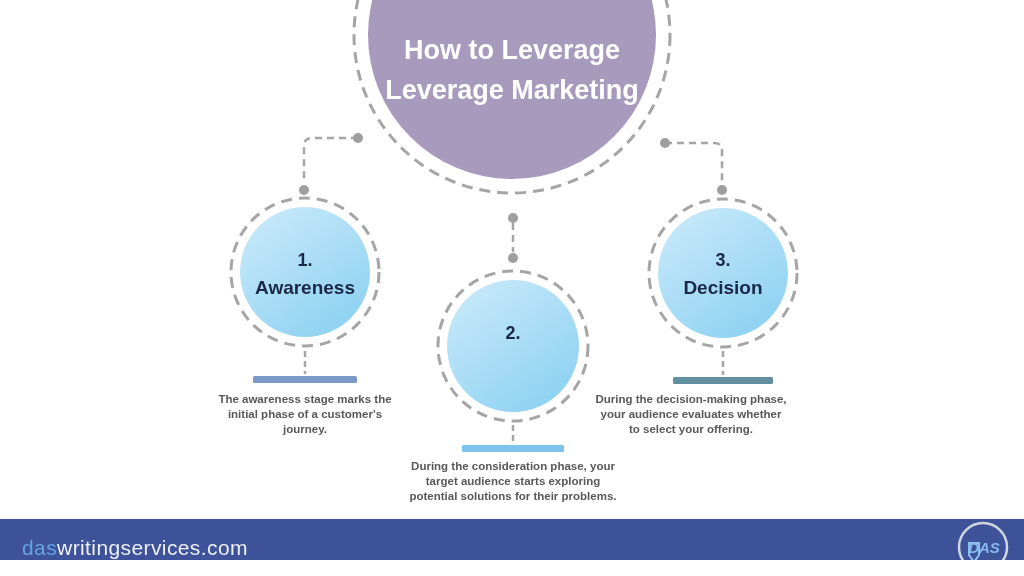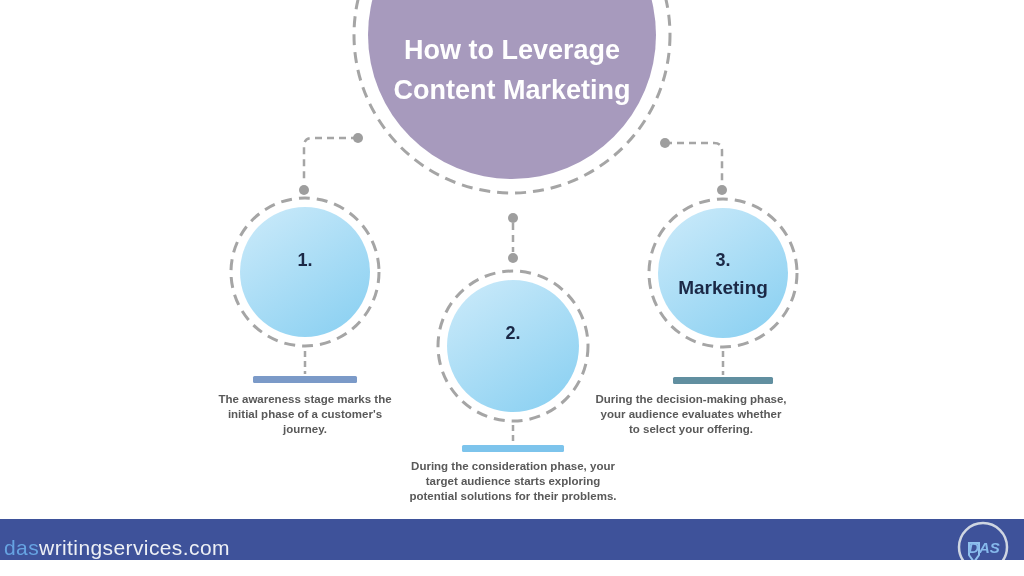--- a/index.html
+++ b/index.html
@@ -7,21 +7,21 @@
           font-family:"Liberation Sans",sans-serif;}
   .abs{position:absolute;}
   svg.diagram{position:absolute;left:0;top:0;}
   .title-text{left:352px;top:30px;width:320px;text-align:center;color:#ffffff;
               font-weight:bold;font-size:27px;line-height:40px;}
   .stage-label{text-align:center;color:#1b2846;font-weight:bold;font-size:19px;line-height:27px;}
   .stage-label .num{font-size:18px;}
   .desc{text-align:center;color:#595959;font-weight:bold;font-size:11.5px;line-height:15px;}
   .footer{left:0;top:519px;width:1024px;height:57px;background:#3e529a;
           display:flex;align-items:center;}
-  .site{margin-left:4px;font-size:21px;letter-spacing:0.4px;color:#edf0f5;cursor:pointer;}
+  .site{margin-left:22px;font-size:21px;letter-spacing:0.4px;color:#edf0f5;cursor:pointer;}
   .site .prefix{color:#66a3e2;}
   .logo{position:absolute;left:954px;top:519px;width:58px;height:57px;}
 </style>
 </head>
 <body>
 
 <div class="canvas">
 
   <svg class="diagram" width="1024" height="576" viewBox="0 0 1024 576">
     <defs>
@@ -59,32 +59,33 @@
     <line x1="513" y1="425" x2="513" y2="443" stroke="#a5a5a5" stroke-width="2.5" stroke-dasharray="6 4"></line>
     <line x1="723" y1="351" x2="723" y2="375" stroke="#a5a5a5" stroke-width="2.5" stroke-dasharray="6 4"></line>
 
     <rect x="253" y="376" width="104" height="7" rx="1.5" fill="#7b9ac8"></rect>
     <rect x="462" y="445" width="102" height="7" rx="1.5" fill="#7dc4ec"></rect>
     <rect x="673" y="377" width="100" height="7" rx="1.5" fill="#618fa0"></rect>
   </svg>
 
   <div class="abs title-text">
     <div>How to Leverage</div>
-    <div>Content Marketing</div>
+    <div>Leverage Marketing</div>
   </div>
 
   <div class="abs stage-label" style="left:205px;top:247px;width:200px;">
     <div class="num">1.</div>
+    <div>Awareness</div>
   </div>
   <div class="abs stage-label" style="left:413px;top:320px;width:200px;">
     <div class="num">2.</div>
   </div>
   <div class="abs stage-label" style="left:623px;top:247px;width:200px;">
     <div class="num">3.</div>
-    <div>Marketing</div>
+    <div>Decision</div>
   </div>
 
   <div class="abs desc" style="left:403px;top:459px;width:220px;">During the consideration phase, your target audience starts exploring potential solutions for their problems.</div>
   <div class="abs desc" style="left:218px;top:392px;width:174px;">The awareness stage marks the initial phase of a customer's journey.</div>
   <div class="abs desc" style="left:594px;top:392px;width:194px;">During the decision-making phase, your audience evaluates whether to select your offering.</div>
 
   <div class="abs footer">
     <div class="site">
       <span class="prefix">das</span><span>writingservices.com</span>
     </div>

